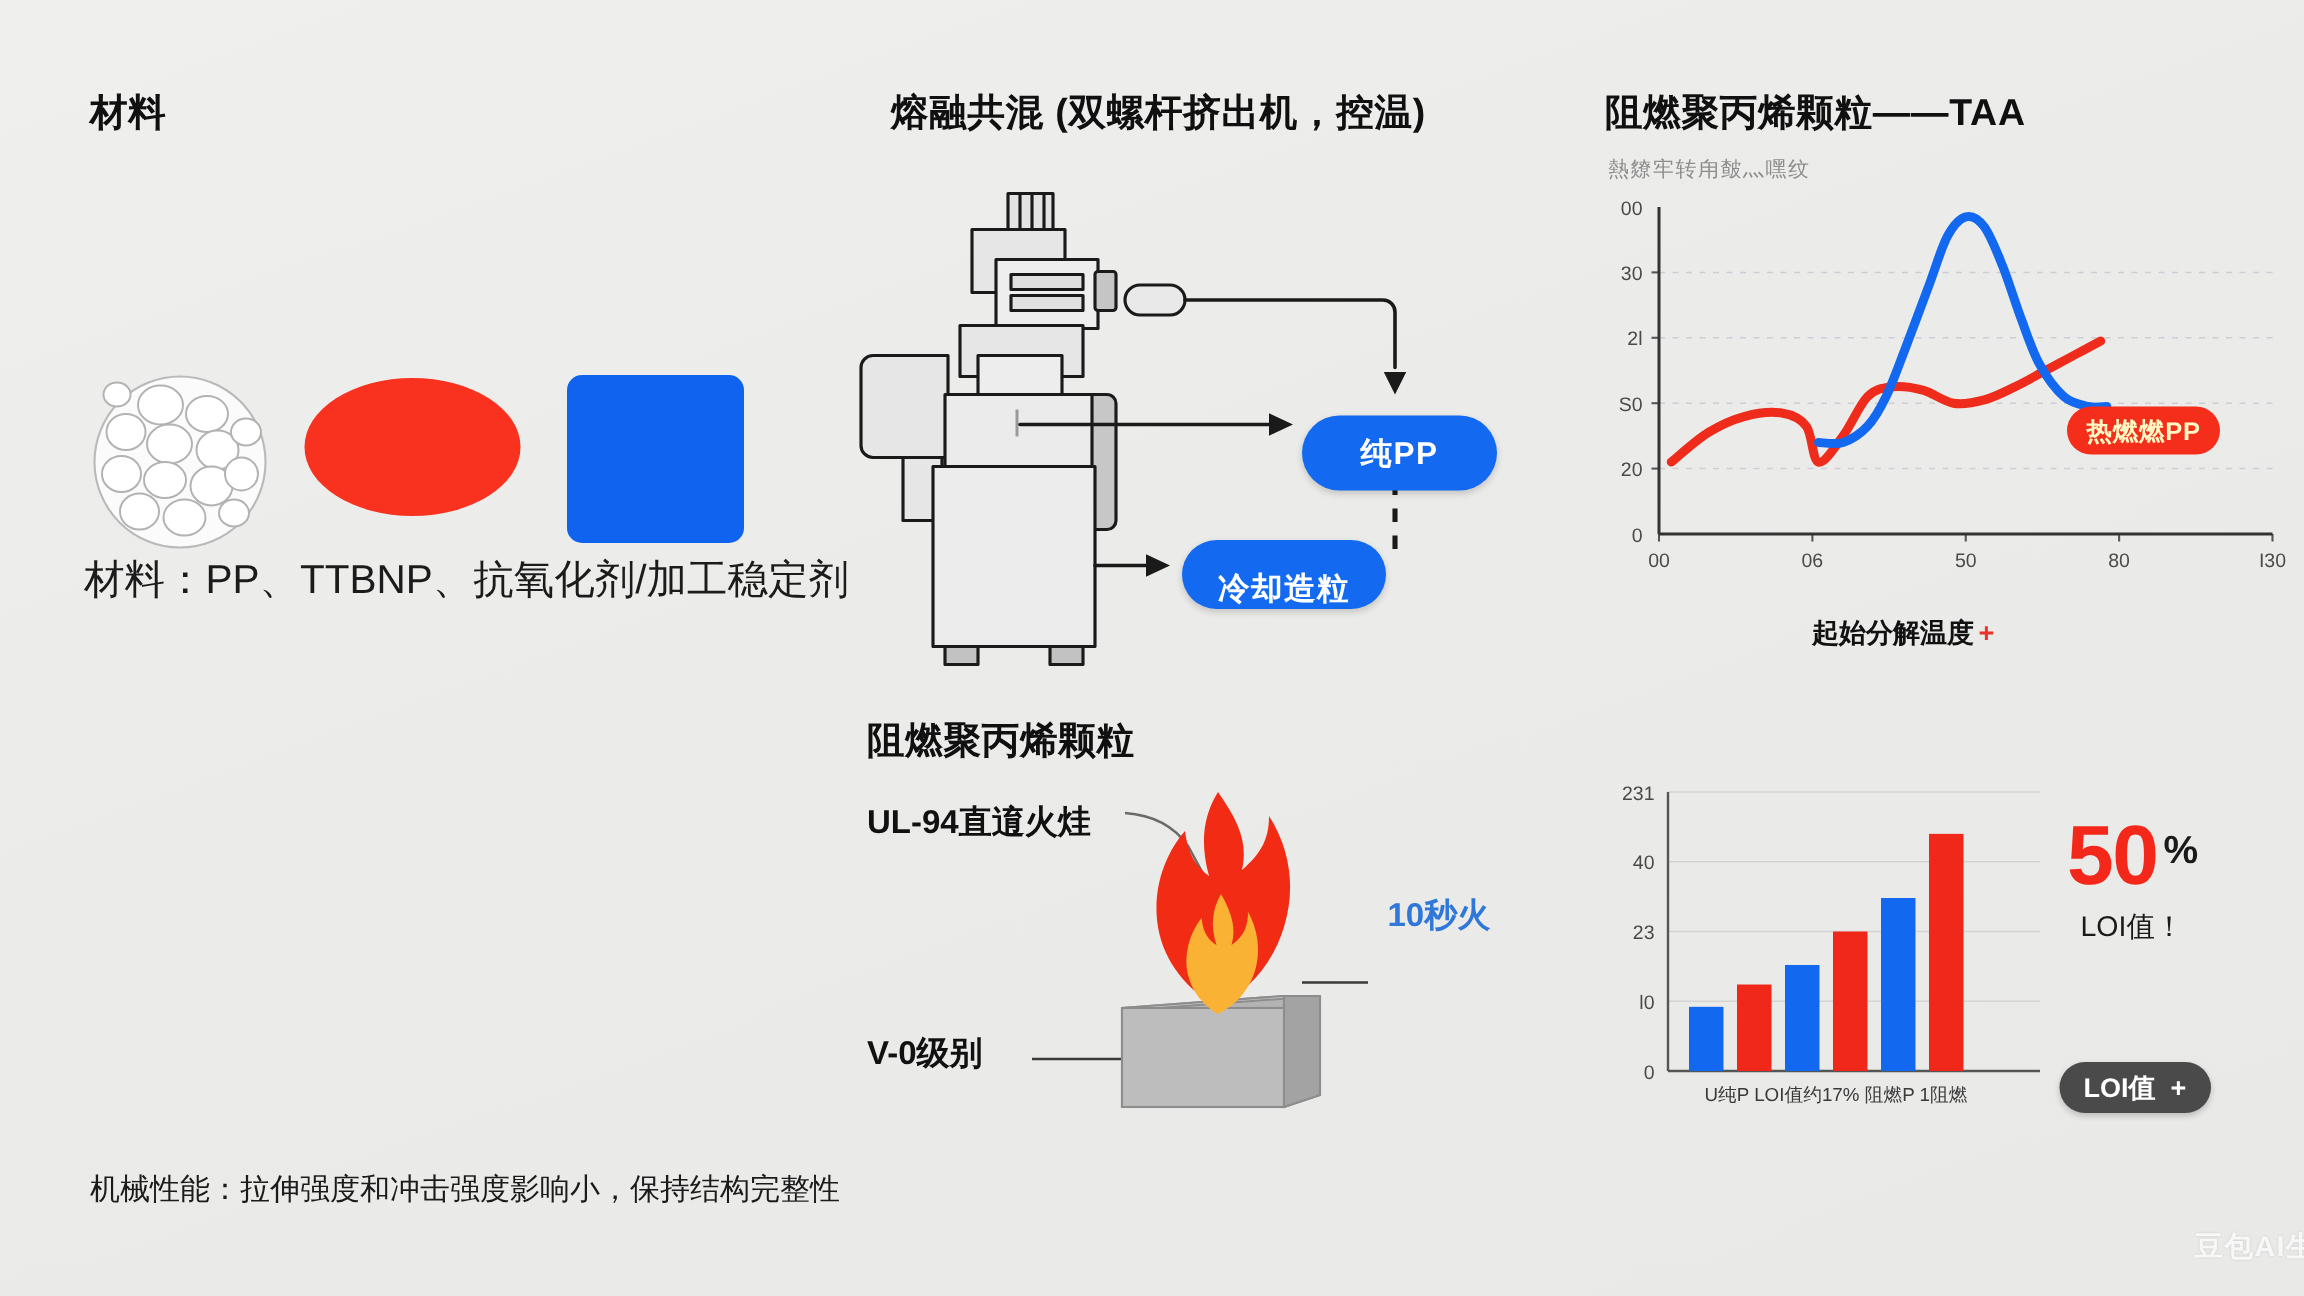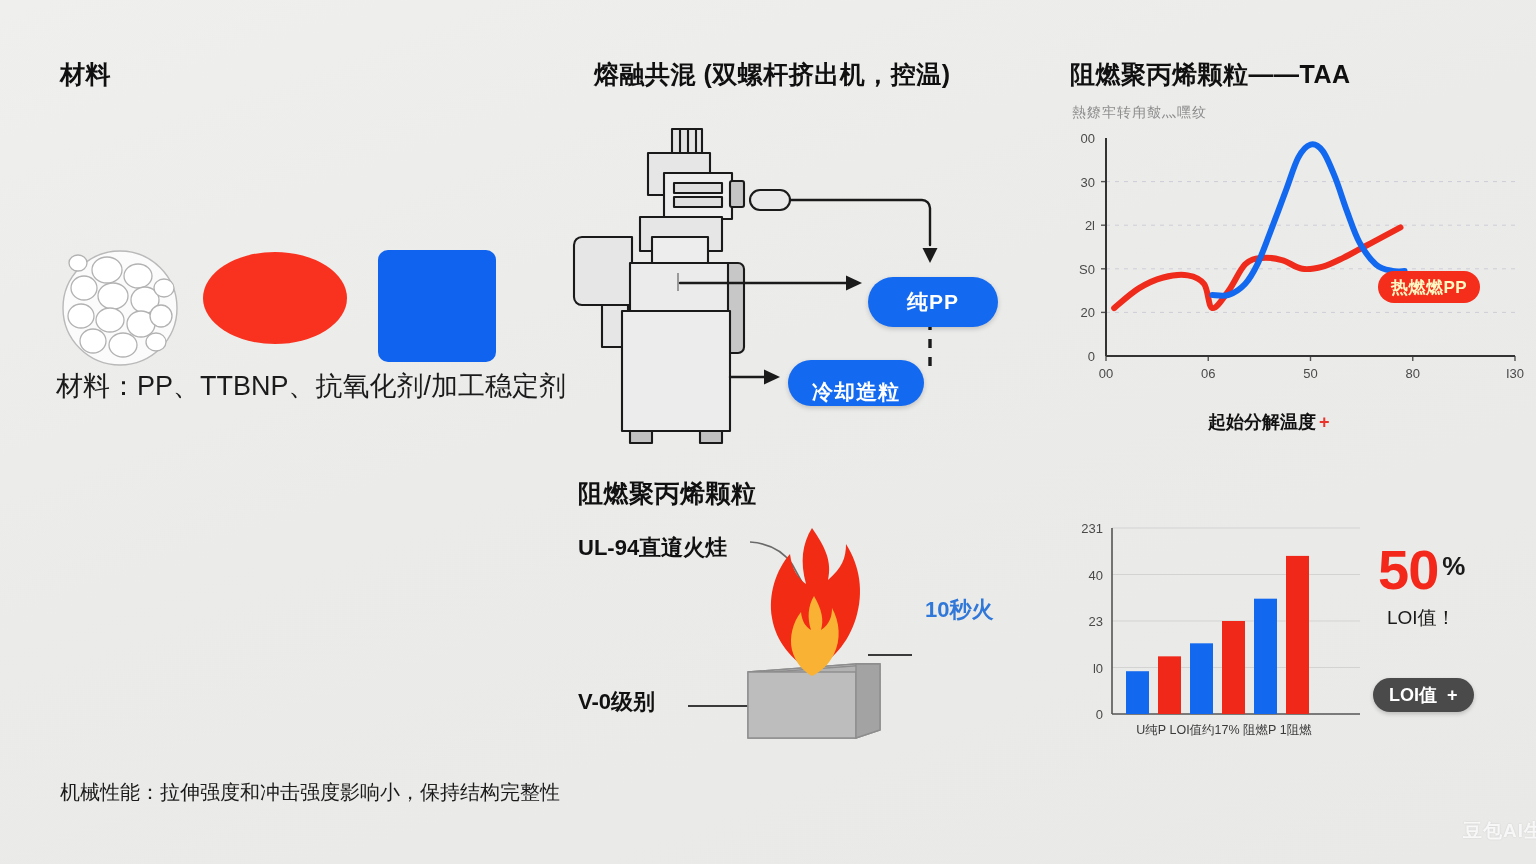--- a/index.html
+++ b/index.html
@@ -64,21 +64,21 @@
     font-size:17px;font-weight:700;letter-spacing:.5px;white-space:nowrap;
   }
 
   
   #loi-title{left:1070px;top:478px;}
   #loi-big{position:absolute;left:1378px;top:543px;display:flex;align-items:flex-start;}
   #loi-big .num{font-size:56px;font-weight:800;color:#f4281a;line-height:.95;letter-spacing:-1px;}
   #loi-big .pct{font-size:26px;font-weight:700;color:#1a1a1a;margin-left:4px;margin-top:8px;}
   #loi-sub{position:absolute;left:1387px;top:605px;font-size:19px;color:#1a1a1a;white-space:nowrap;}
   #loi-chip{
-    position:absolute;left:1373px;top:678px;height:34px;padding:0 16px;
+    position:absolute;left:1373px;top:708px;height:34px;padding:0 16px;
     background:#4a4a4a;color:#fff;border-radius:17px;
     display:flex;align-items:center;gap:10px;
     font-size:18px;font-weight:700;white-space:nowrap;
     box-shadow:0 2px 4px rgba(0,0,0,.2);
   }
   .barlabel{font-size:12.5px;fill:#3a3a3a;font-family:"Liberation Sans",sans-serif;}
 
   
   #footer-note{left:60px;top:779px;font-size:20px;color:#1b1b1b;}
   #watermark{

